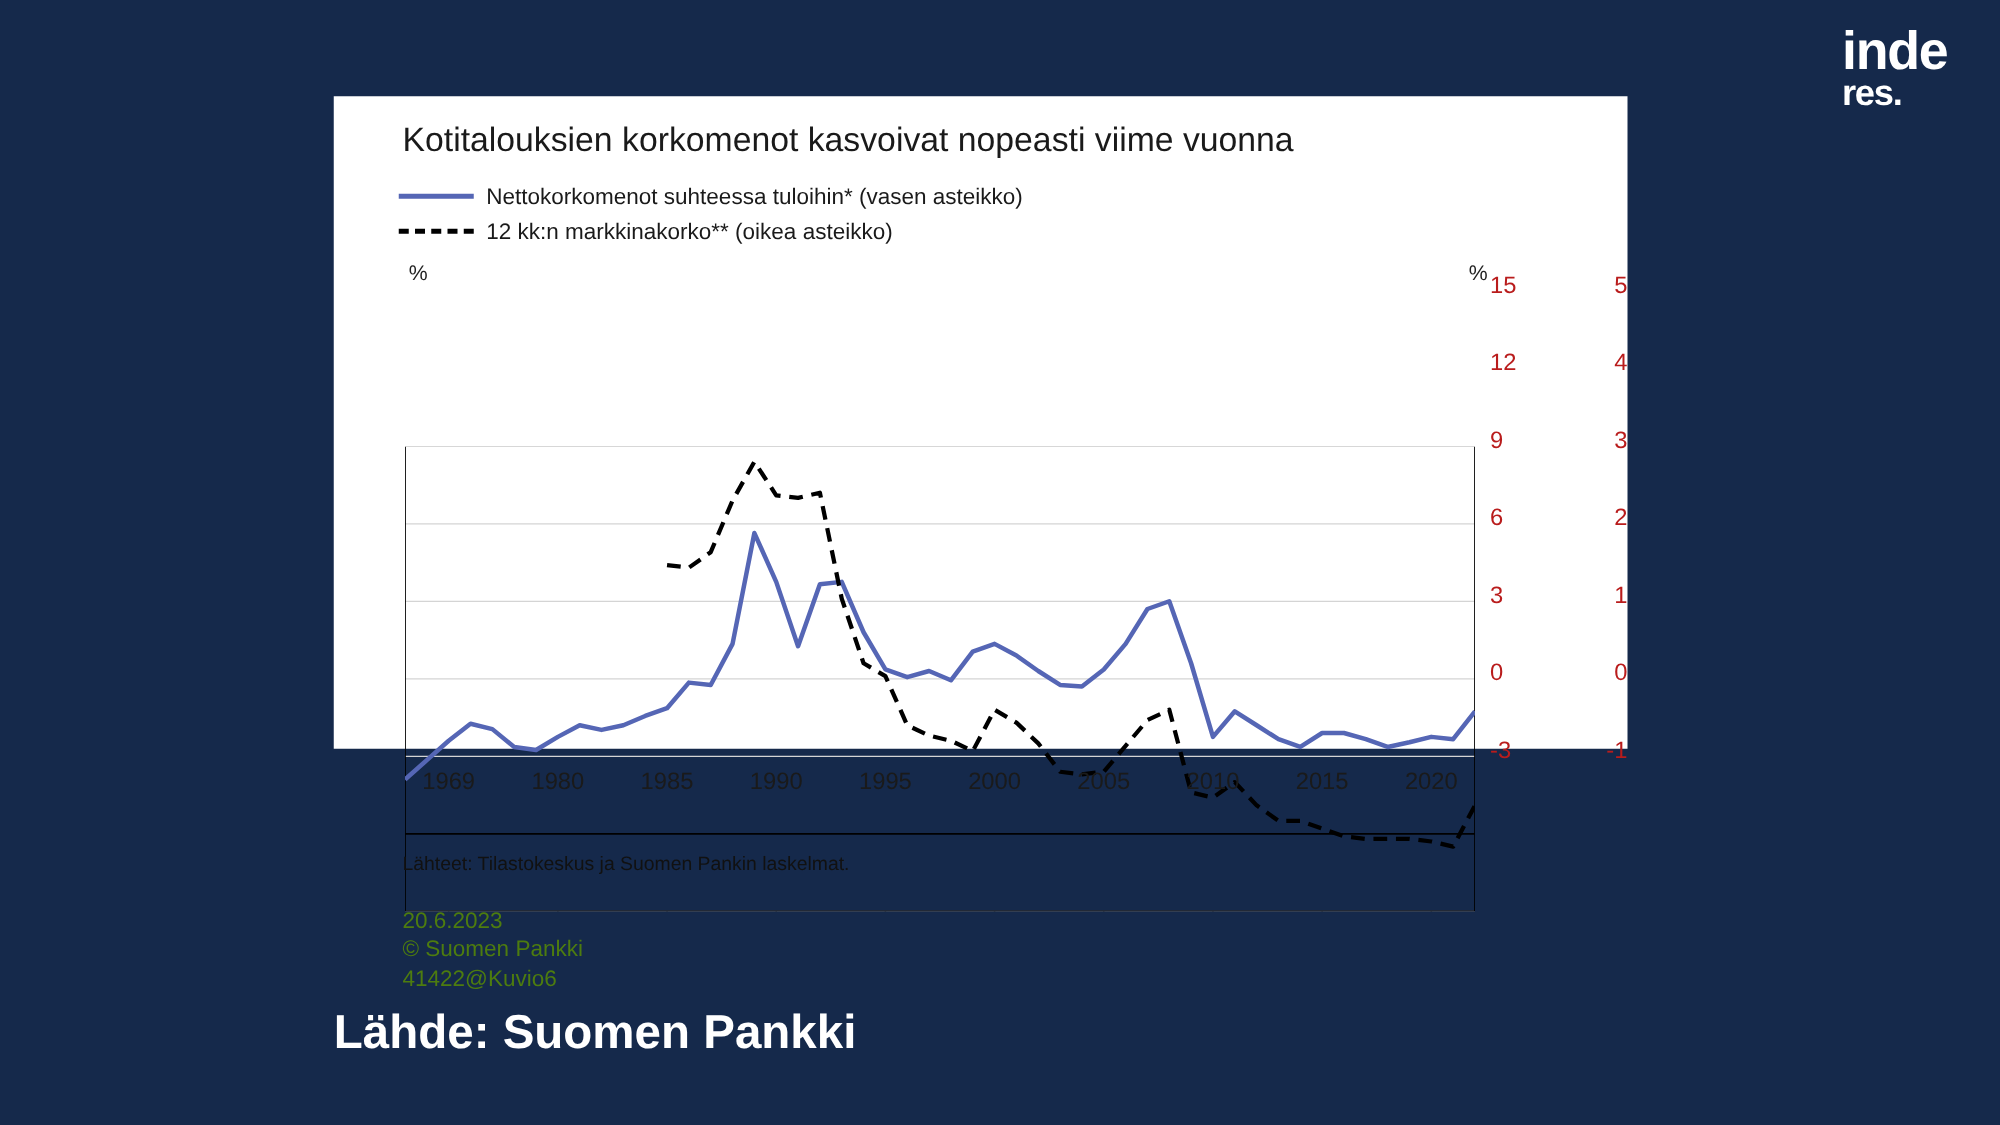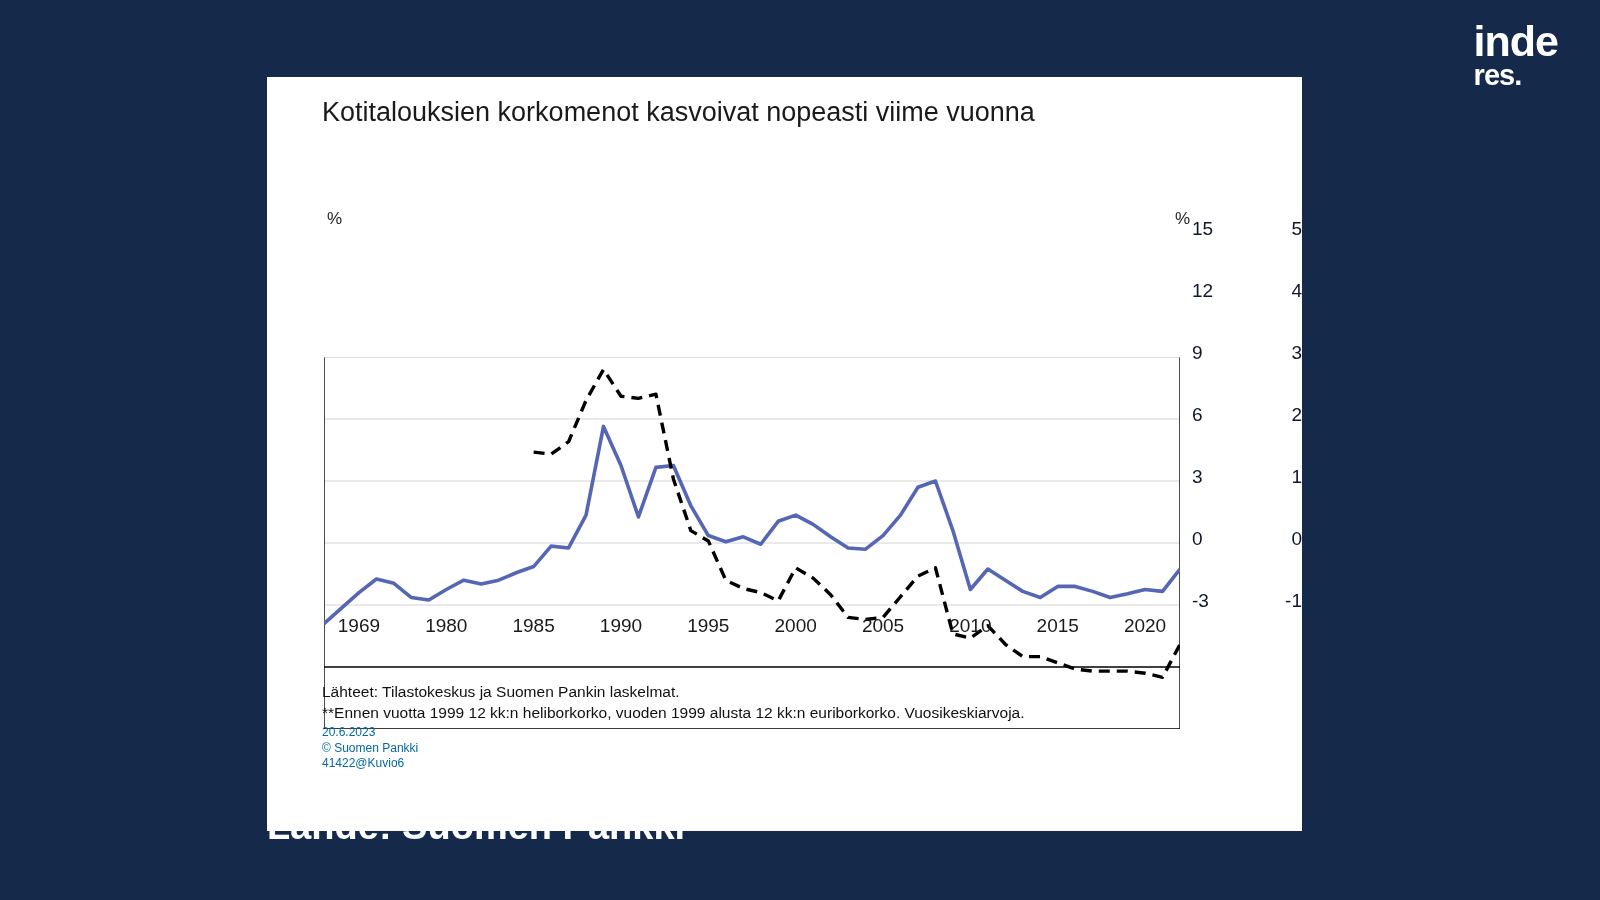--- a/index.html
+++ b/index.html
@@ -18,21 +18,21 @@
     line-height:0.92;
     letter-spacing:-1px;
   }
   #logo .l1{font-size:43px;display:block;}
   #logo .l2{font-size:29px;display:block;}
 
   
   #card{
     position:absolute;
     left:267px;top:77px;
-    width:1035px;height:754px;
+    width:1035px;height:522px;
     background:#ffffff;
   }
   #chart-title{
     position:absolute;left:55px;top:20px;
     font-size:27px;color:#1a1a1a;
     white-space:nowrap;
   }
   
   #legend{position:absolute;left:52px;top:66px;}
   .leg-row{display:flex;align-items:center;height:28px;}
@@ -47,54 +47,64 @@
   #axis-unit-right{position:absolute;left:908px;top:132px;font-size:17px;color:#222;}
 
   #plot{
     position:absolute;
     left:57px;top:152px;
     width:856px;height:372px;
   }
   #plot svg{display:block;}
 
   .tick-label{
-    position:absolute;font-size:19px;color:#0f172a;
+    position:absolute;font-size:19px;color:#b91c1c;
     transform:translateY(-50%);
   }
   .ytick-l{right:0;text-align:right;}
   .ytick-r{left:0;text-align:left;}
   .xtick{
     position:absolute;font-size:19px;color:#1a1a1a;
     transform:translateX(-50%);
   }
 
   
   #notes{position:absolute;left:55px;top:558px;width:950px;margin-top:46px;}
   .note{font-size:15.5px;color:#111;line-height:1.38;white-space:nowrap;}
   #meta{position:absolute;left:55px;top:648px;}
-  .meta-line{font-size:12px;color:#0369a1;line-height:1.3;white-space:nowrap;}
+  .meta-line{font-size:18px;color:#4d7c0f;line-height:1.3;white-space:nowrap;}
 
   
   #caption{
     position:absolute;left:267px;top:805px;
     color:#ffffff;font-size:38px;font-weight:bold;
   }
 </style>
 </head>
 <body>
 
 <div id="logo">
   <span class="l1">inde</span>
   <span class="l2">res.</span>
 </div>
 
 <div id="card">
 
   <div id="chart-title">Kotitalouksien korkomenot kasvoivat nopeasti viime vuonna</div>
 
+  <div id="legend">
+    <div class="leg-row">
+      <span class="leg-key key-solid"></span>
+      <span class="leg-label">Nettokorkomenot suhteessa tuloihin* (vasen asteikko)</span>
+    </div>
+    <div class="leg-row">
+      <span class="leg-key key-dash"></span>
+      <span class="leg-label">12 kk:n markkinakorko** (oikea asteikko)</span>
+    </div>
+  </div>
 
   <div id="axis-unit-left">%</div>
   <div id="axis-unit-right">%</div>
 
   <div id="plot-wrap">
     <div id="plot">
       <svg id="svg" width="856" height="372" viewBox="0 0 856 372">
           <line x1="0" y1="372" x2="856" y2="372" stroke="#d4d4d4" stroke-width="1"></line>
           <line x1="0" y1="310" x2="856" y2="310" stroke="#000000" stroke-width="1.4"></line>
           <line x1="0" y1="248" x2="856" y2="248" stroke="#d4d4d4" stroke-width="1"></line>
@@ -147,21 +157,20 @@
         <div class="xtick" style="left: 528.673px; top: 410px;">2000</div>
         <div class="xtick" style="left: 616.02px; top: 410px;">2005</div>
         <div class="xtick" style="left: 703.367px; top: 410px;">2010</div>
         <div class="xtick" style="left: 790.714px; top: 410px;">2015</div>
         <div class="xtick" style="left: 878.061px; top: 410px;">2020</div>
       </div>
   </div>
 
   <div id="notes">
     <div class="note">Lähteet: Tilastokeskus ja Suomen Pankin laskelmat.</div>
-    <div class="note">**Ennen vuotta 1999 12 kk:n heliborkorko, vuoden 1999 alusta 12 kk:n euriborkorko. Vuosikeskiarvoja.</div>
   </div>
 
   <div id="meta">
     <div class="meta-line">20.6.2023</div>
     <div class="meta-line">© Suomen Pankki</div>
     <div class="meta-line">41422@Kuvio6</div>
   </div>
 </div>
 
 <div id="caption">Lähde: Suomen Pankki</div>

